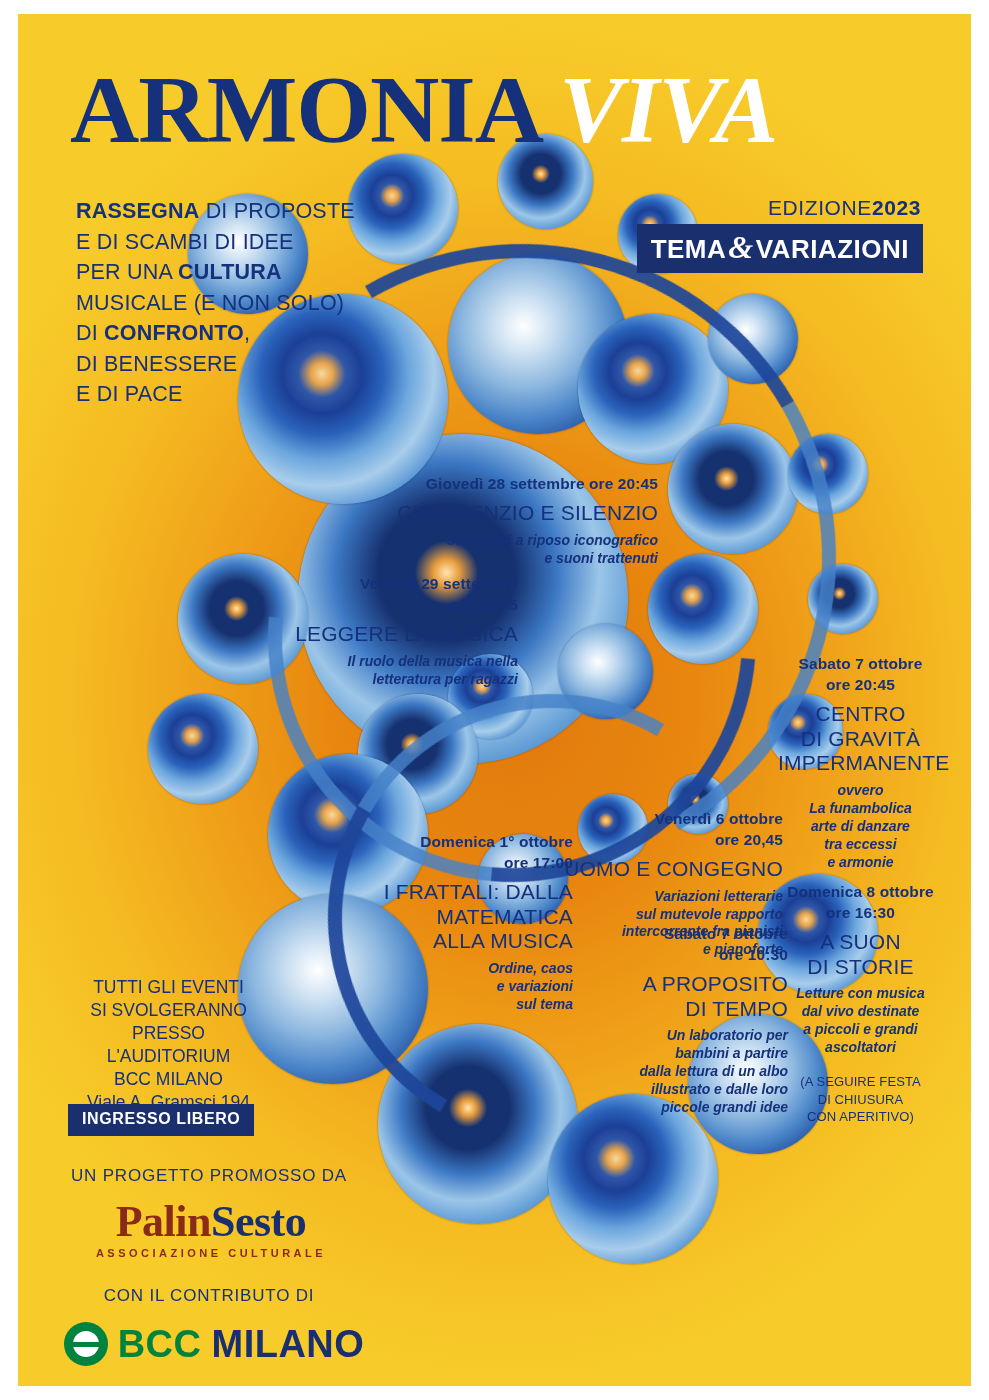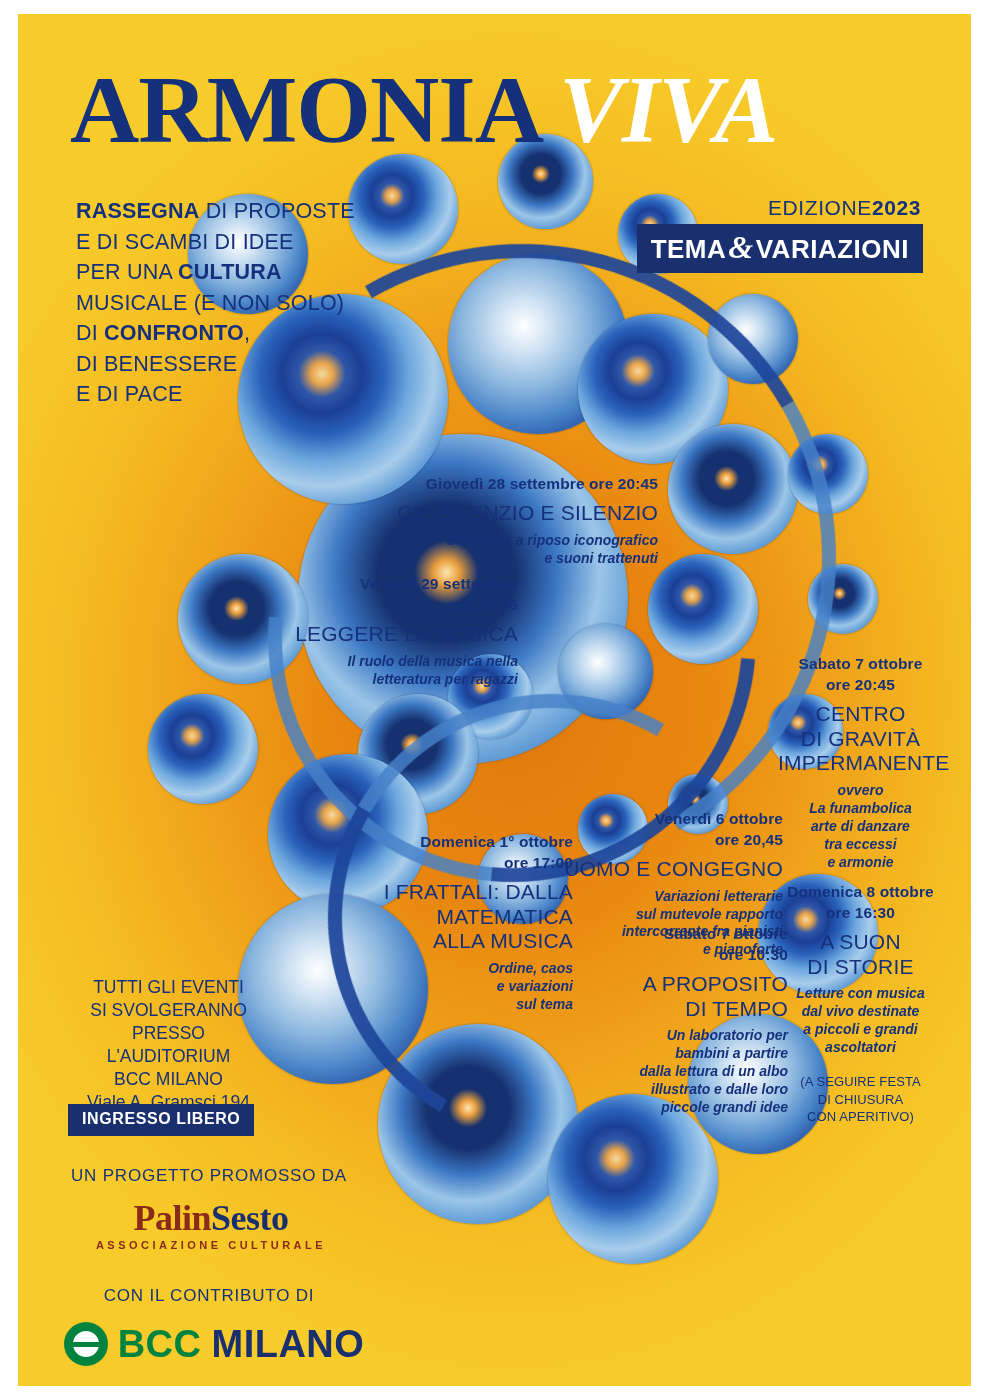--- a/index.html
+++ b/index.html
@@ -208,21 +208,21 @@
   }
   .logo-palinsesto {
     position: absolute;
     left: 48px;
     top: 1186px;
     width: 290px;
     text-align: center;
   }
   .logo-palinsesto .word {
     font-family: "Liberation Serif", serif;
-    font-size: 36px;
+    font-size: 44px;
     font-weight: bold;
     letter-spacing: -0.5px;
     line-height: 1;
     white-space: nowrap;
   }
   .logo-palinsesto .p1 { color: #8a2b18; }
   .logo-palinsesto .p2 { color: #1a2f6e; }
   .logo-palinsesto .sub {
     margin-top: 3px;
     color: #8a2b18;

